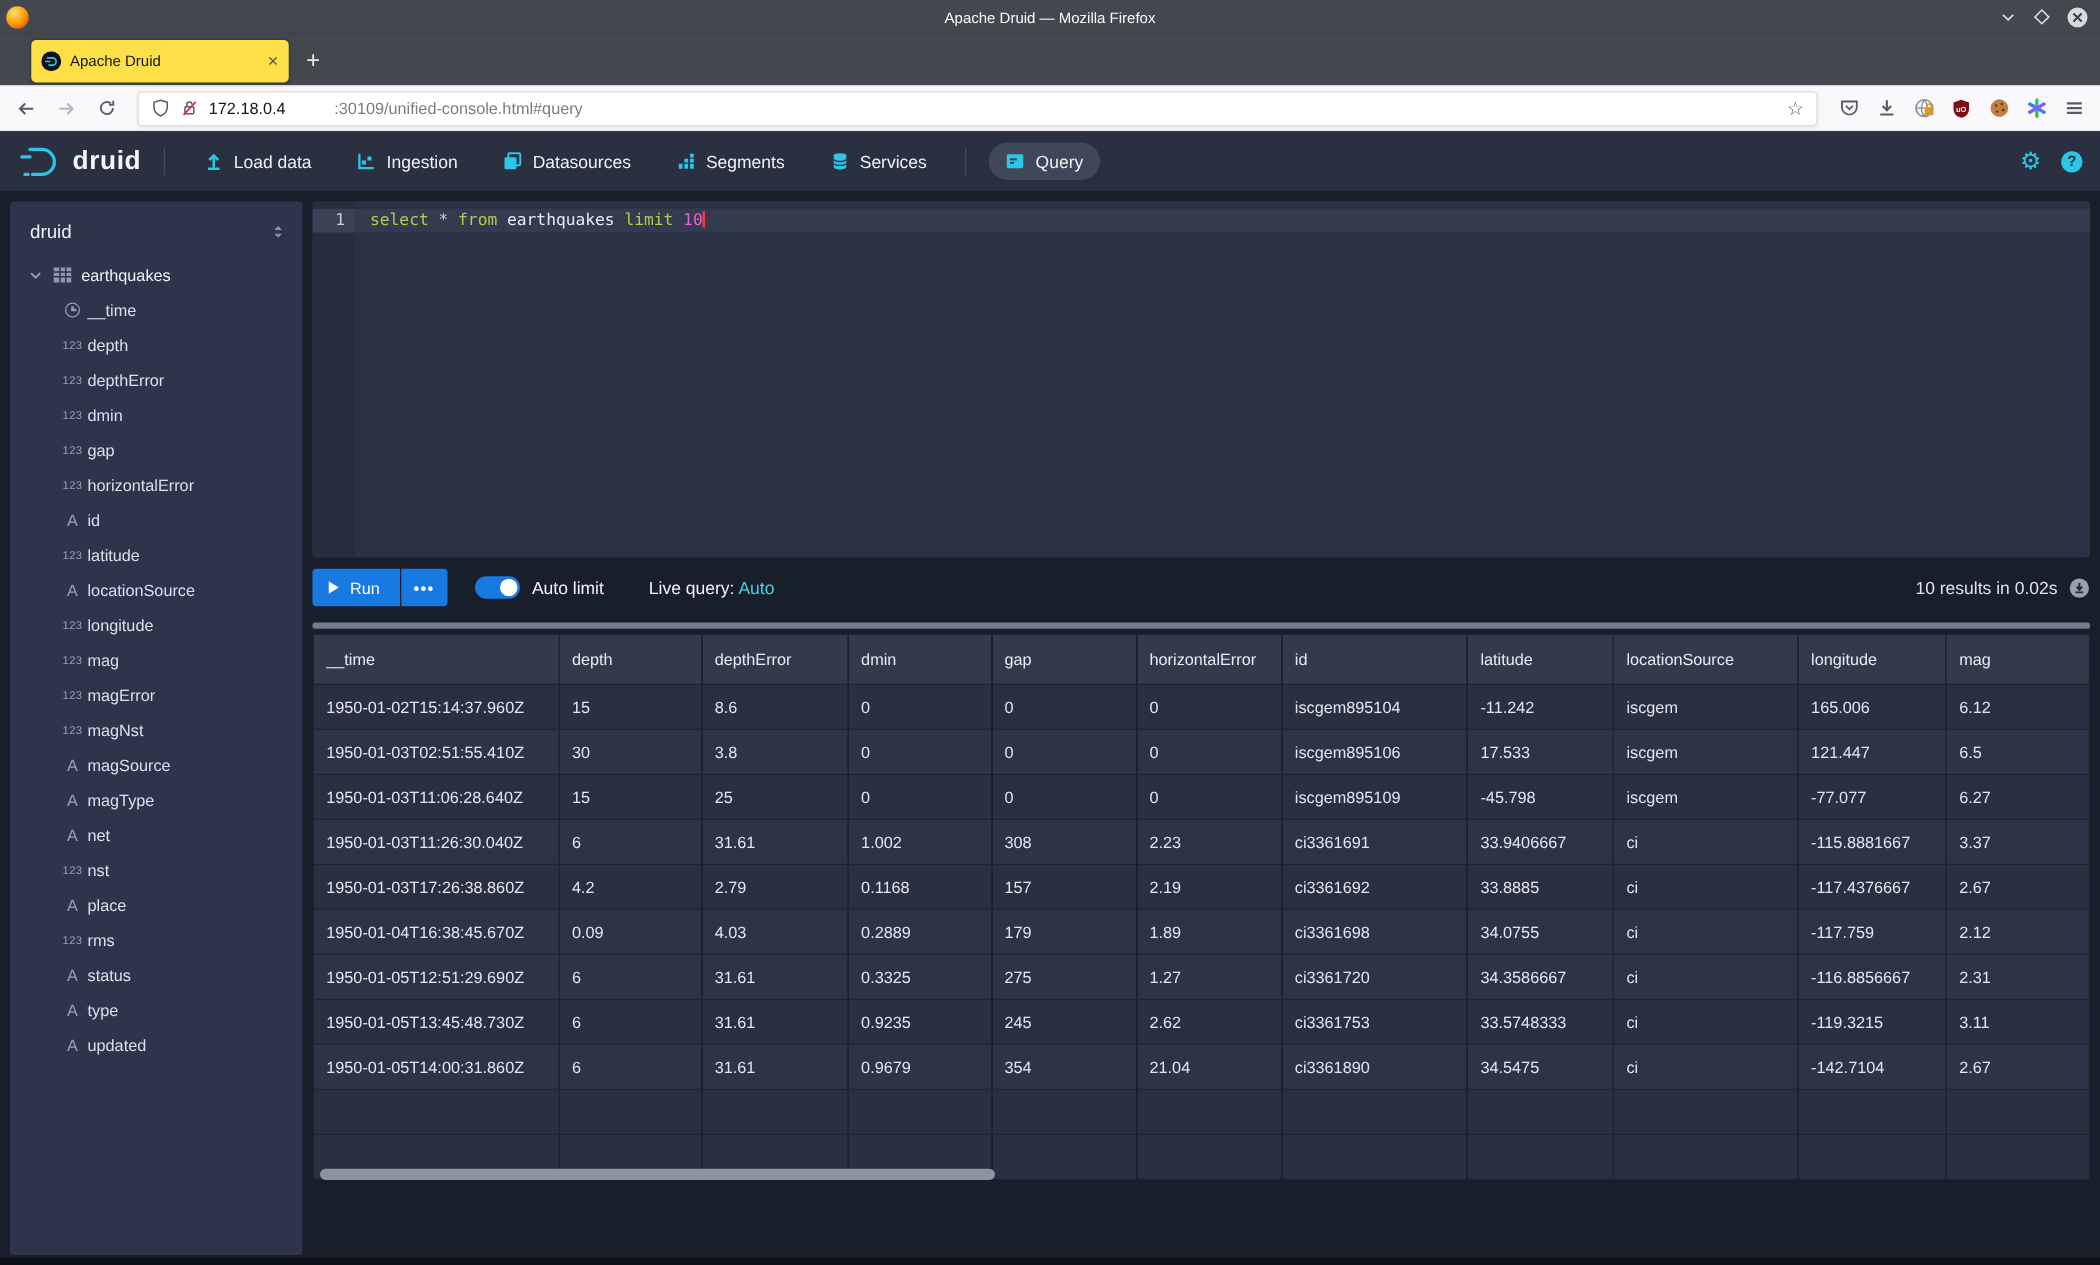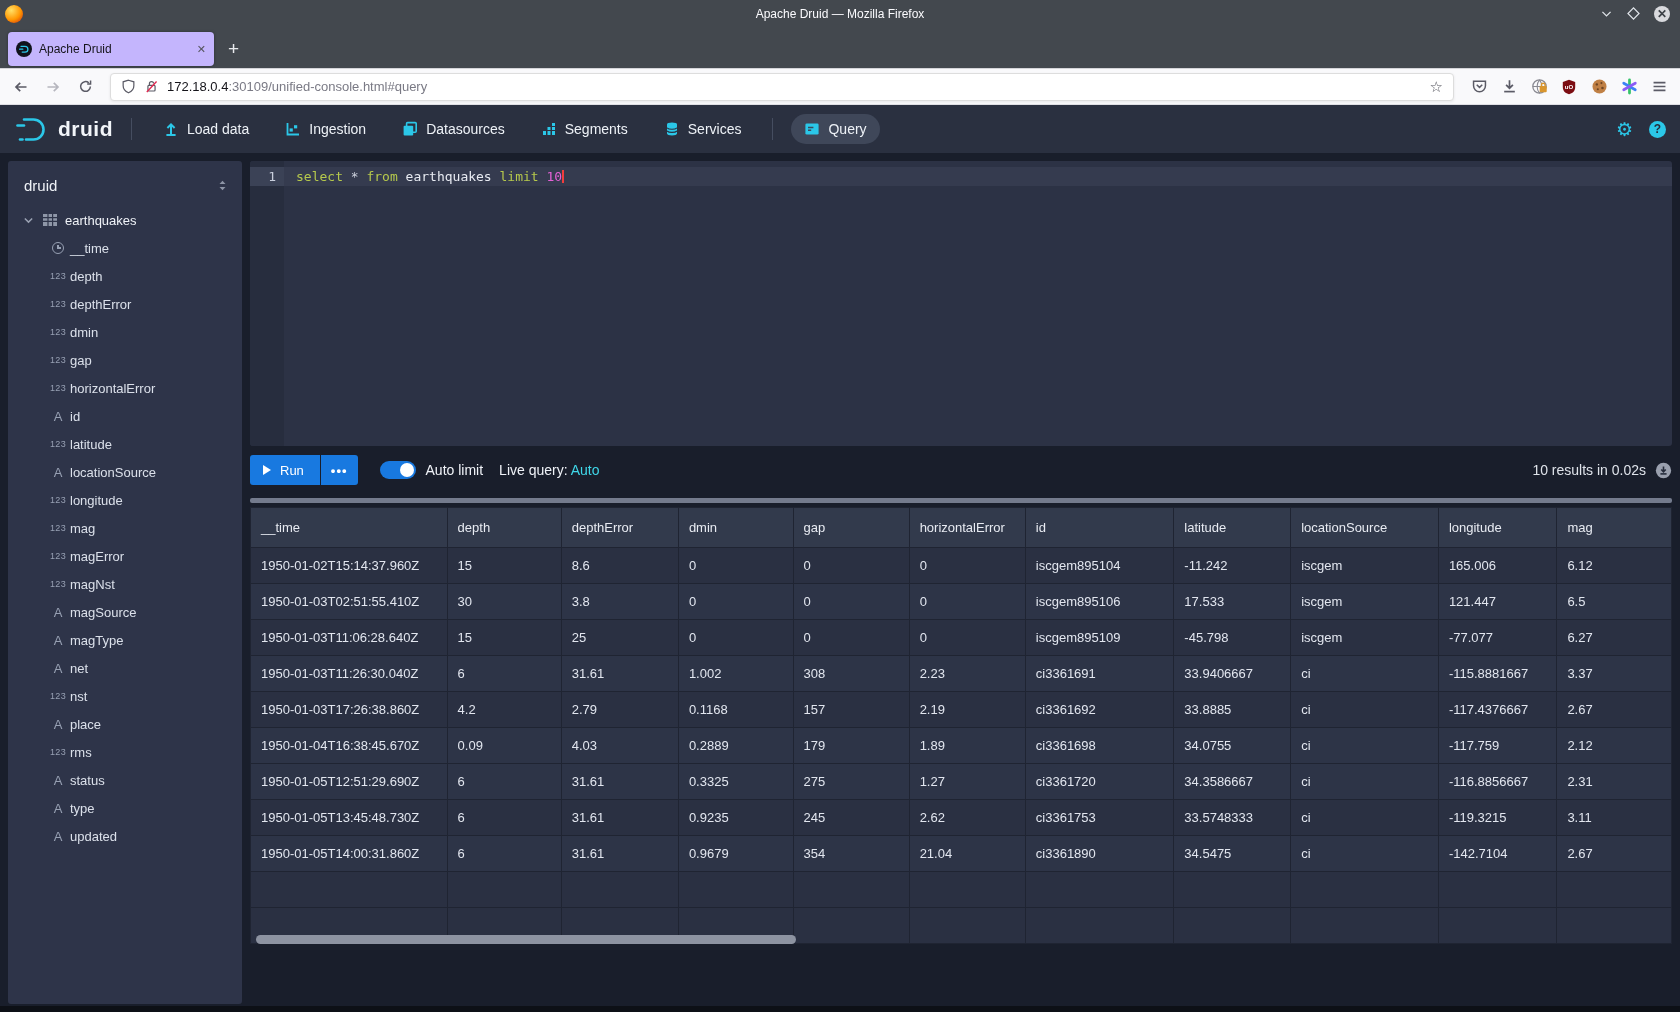--- a/index.html
+++ b/index.html
@@ -12,35 +12,35 @@
   .ff-logo { width:18px; height:18px; border-radius:50%; margin-left:5px;
     background:radial-gradient(circle at 35% 30%, #ffe066, #ff9500 55%, #d9480f 85%, #7a2bd1); }
   .win-title { position:absolute; left:0; right:0; text-align:center; color:#fbfbfe; font-size:12px; }
   .win-controls { margin-left:auto; display:flex; align-items:center; gap:14px; padding-right:10px; z-index:2; }
   .win-controls .wc { color:#dfe3e8; font-size:12px; line-height:1; display:flex; align-items:center; }
   .wc-close { width:16px; height:16px; border-radius:50%; background:#d9dade; color:#3c4147 !important;
     font-size:10px; display:flex; align-items:center; justify-content:center; font-weight:bold; }
 
   
   .tabbar { height:41px; background:#43484e; display:flex; align-items:flex-end; flex:none; }
-  .tab { width:206px; height:34px; margin:0 0 2px 8px; background:#c4b5fd; border-radius:4px;
+  .tab { width:206px; height:34px; margin:0 0 2px 25px; background:#fde047; border-radius:4px;
     display:flex; align-items:center; padding:0 8px; gap:7px; box-shadow:0 0 3px rgba(0,0,0,.35); }
   .tab-label { color:#15141a; font-size:12px; flex:1; white-space:nowrap; overflow:hidden; }
   .tab-close { color:#55555e; font-size:11px; }
   .newtab { color:#e8eaed; font-size:19px; font-weight:300; margin:0 0 8px 14px; }
 
   
   .toolbar { height:37px; background:#f9f9fb; border-top:1px solid #d4d4d8; border-bottom:1px solid #dfdfe4;
     display:flex; align-items:center; padding:0 8px; gap:6px; flex:none; }
   .tool-ic { width:26px; height:26px; display:flex; align-items:center; justify-content:center; }
   .urlbar { flex:1; height:28px; margin:0 6px; background:#ffffff; border:1px solid #ddd; border-radius:4px;
     box-shadow:0 1px 3px rgba(0,0,0,.08); display:flex; align-items:center; padding:0 10px; gap:8px; }
   .url-text { font-size:13px; color:#15141a; flex:1; white-space:nowrap; overflow:hidden; }
   .url-text .host { color:#15141a; }
-  .url-text .rest { color:#7a7a85; }
+  .url-text .rest { color:#7a7a85;margin-left:39px; }
   .star { color:#55555e; font-size:15px; }
   .tb-right { display:flex; align-items:center; gap:4px; }
 
   
   .navbar { height:48px; background:#2a3040; display:flex; align-items:center; padding:0 14px; flex:none; }
   .brand { display:flex; align-items:center; gap:8px; }
   .brand-name { color:#f2f5f9; font-size:21px; font-weight:600; letter-spacing:.5px; }
   .nav-sep { width:1px; height:22px; background:#454d60; margin:0 18px; }
   .nav-items { display:flex; align-items:flex-end; gap:10px; }
   .nav-item { display:flex; align-items:center; gap:8px; padding:7px 13px; border-radius:17px;
@@ -88,21 +88,21 @@
   
   .runbar { margin-top:8px; height:32px; display:flex; align-items:center; flex:none; }
   .btn-run { height:30px; background:#1879e0; border-radius:3px 0 0 3px; color:#fff; font-size:13px;
     display:flex; align-items:center; gap:9px; padding:0 16px 0 13px; }
   .play { width:0; height:0; border-left:8px solid #fff; border-top:5px solid transparent; border-bottom:5px solid transparent; }
   .btn-more { height:30px; background:#1879e0; border-radius:0 3px 3px 0; color:#fff; margin-left:1px;
     display:flex; align-items:center; padding:0 10px; font-size:13px; letter-spacing:1px; font-weight:bold; }
   .toggle { width:36px; height:18px; border-radius:9px; background:#1879e0; margin-left:22px; position:relative; }
   .toggle .knob { position:absolute; right:2px; top:2px; width:14px; height:14px; border-radius:50%; background:#fff; }
   .lbl { color:#f0f3f8; font-size:14px; margin-left:10px; }
-  .lq { margin-left:16px; }
+  .lq { margin-left:36px; }
   .lq-val { color:#3fd6e8; }
   .run-right { margin-left:auto; display:flex; align-items:flex-start; gap:9px; }
   .results-info { color:#dfe3ea; font-size:14px; }
 
   
   .divider { margin-top:12px; height:5px; background:#747b8d; border-radius:2px; flex:none; }
 
   
   .results { margin-top:4px; height:439px; position:relative; overflow:hidden; background:#20263500; flex:none; }
   table { border-collapse:collapse; table-layout:fixed; }

